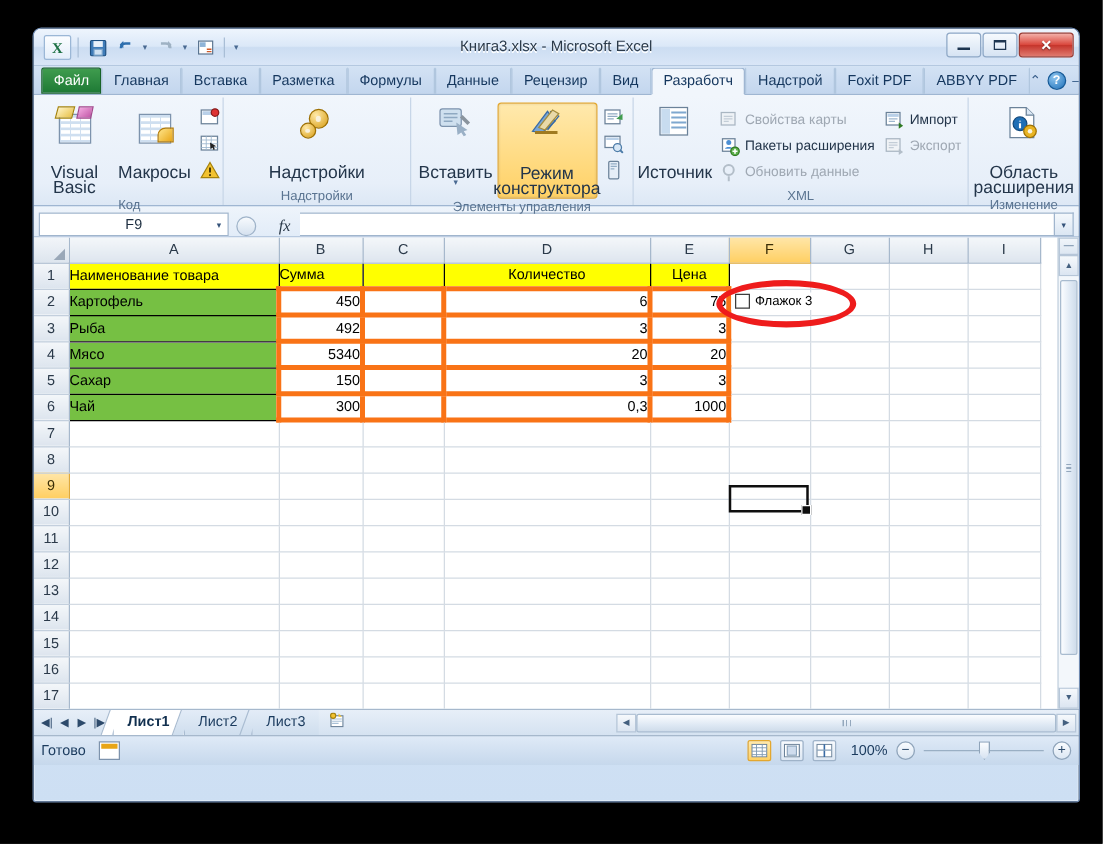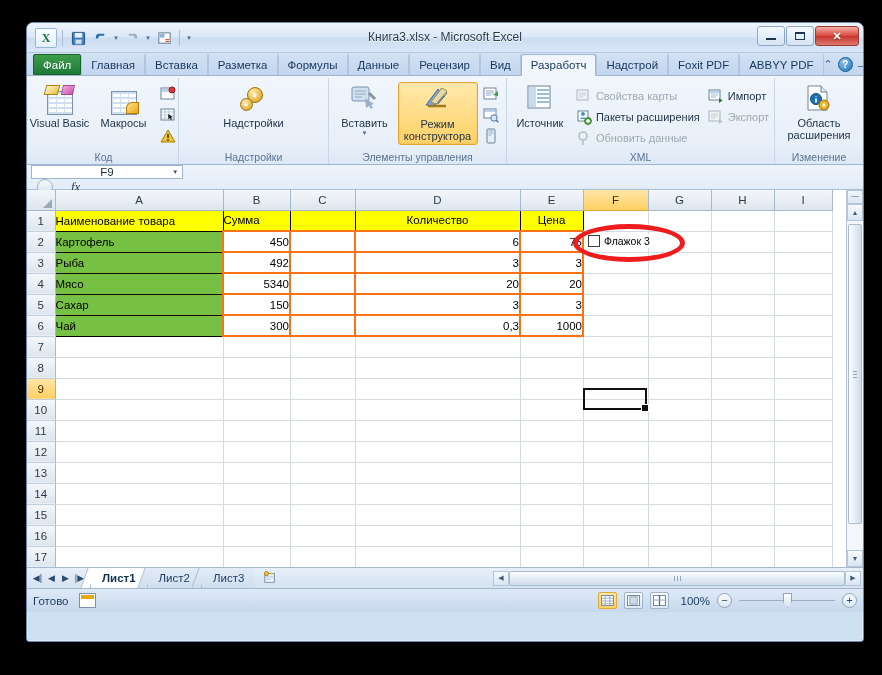--- a/index.html
+++ b/index.html
@@ -136,21 +136,21 @@
   .rgroup-body { flex: 1; display: flex; align-items: flex-start; gap: 2px; padding-top: 2px;}
   .rgroup-label {
     font-size: 10.5px; color: #4a6party; color:#4c6party;
     color: #5a7491;
     height: 14px; line-height: 14px;
   }
   .bigbtn {
     width: 62px; display: flex; flex-direction: column; align-items: center;
     padding: 2px 1px; border-radius: 3px;
   }
-  .bigbtn .lbl { font-size: 11px; color: #23354a; text-align: center; line-height: 11.5px; margin-top: 2px;}
+  .bigbtn .lbl { font-size: 14px; color: #23354a; text-align: center; line-height: 11.5px; margin-top: 16px;}
   .bigbtn.highlight {
     background: linear-gradient(to bottom,#ffe9ad,#ffd165);
     border: 1px solid #e3a72f;
     box-shadow: 0 0 2px rgba(0,0,0,.15) inset;
   }
   .icon32 { width: 32px; height: 32px; position: relative; }
   .icon16 { width: 16px; height: 16px; position: relative; display:inline-block; vertical-align: middle;}
   .smallcol { display: flex; flex-direction: column; gap: 2px; padding-top: 2px;}
   .smallrow { display: flex; align-items: center; gap: 4px; height: 19px; padding: 0 3px; border-radius: 2px;}
   .smallrow .lbl { font-size: 11px; color: #23354a; white-space: nowrap; }
@@ -180,25 +180,24 @@
     background: radial-gradient(circle at 35% 30%,#ffe9a8,#d79c12);
     border: 1px solid #9e7105;
   }
   .gear:after {
     content:''; position: absolute; left:50%; top:50%; width: 34%; height:34%;
     background: #f7f0dc; border-radius:50%; transform: translate(-50%,-50%);
   }
 
   
   .namebar {
-    height: 25px; display: flex; align-items: flex-start;
+    height: 25px; display: flex; align-items: flex-end;
     background: linear-gradient(to bottom,#eef4fb,#e2ecf8);
     border-bottom: 1px solid #a9bfd8;
     padding: 0 4px;
-    flex-direction: column;
   }
   .namebox {
     width: 152px; height: 19px;
     background: #fff; border: 1px solid #a0b5cd;
     display: flex; align-items: center; justify-content: center;
     position: relative; font-size: 11.5px; color: #1b2c3e;
   }
   .namebox .dd { position: absolute; right: 5px; font-size: 7px; color: #35537a;}
   .fxwrap { display: flex; align-items: center; gap: 18px; padding: 0 6px; }
   .round-btn {
@@ -246,21 +245,21 @@
     text-align: center;
   }
   .rowh.sel { background: linear-gradient(to bottom,#ffe6a8,#ffcf63); color: #3a2d06; border-right-color:#e0a93a;}
   td.cell {
     height: 21px; font-size: 11.5px; color: #000;
     border-right: 1px solid #d4dbe3; border-bottom: 1px solid #d4dbe3;
     padding: 0 3px; white-space: nowrap; overflow: hidden;
   }
   td.cell.yellow { background: #ffff00; border-right: 1px solid #000; border-bottom: 1px solid #000; text-align: center; }
   td.cell.green  { background: #76c043; border: 1px solid #000; }
-  td.cell.bordered { border: 2px solid #f97316; }
+  td.cell.bordered { border: 4px solid #f97316; }
   td.cell.right { text-align: right; }
 
   .selbox {
     position: absolute;
     border: 2px solid #0f0f0f;
     pointer-events: none;
   }
   .selbox:after {
     content:''; position: absolute; right: -4px; bottom: -4px;
     width: 6px; height: 6px; background: #0f0f0f; border: 1px solid #fff;

